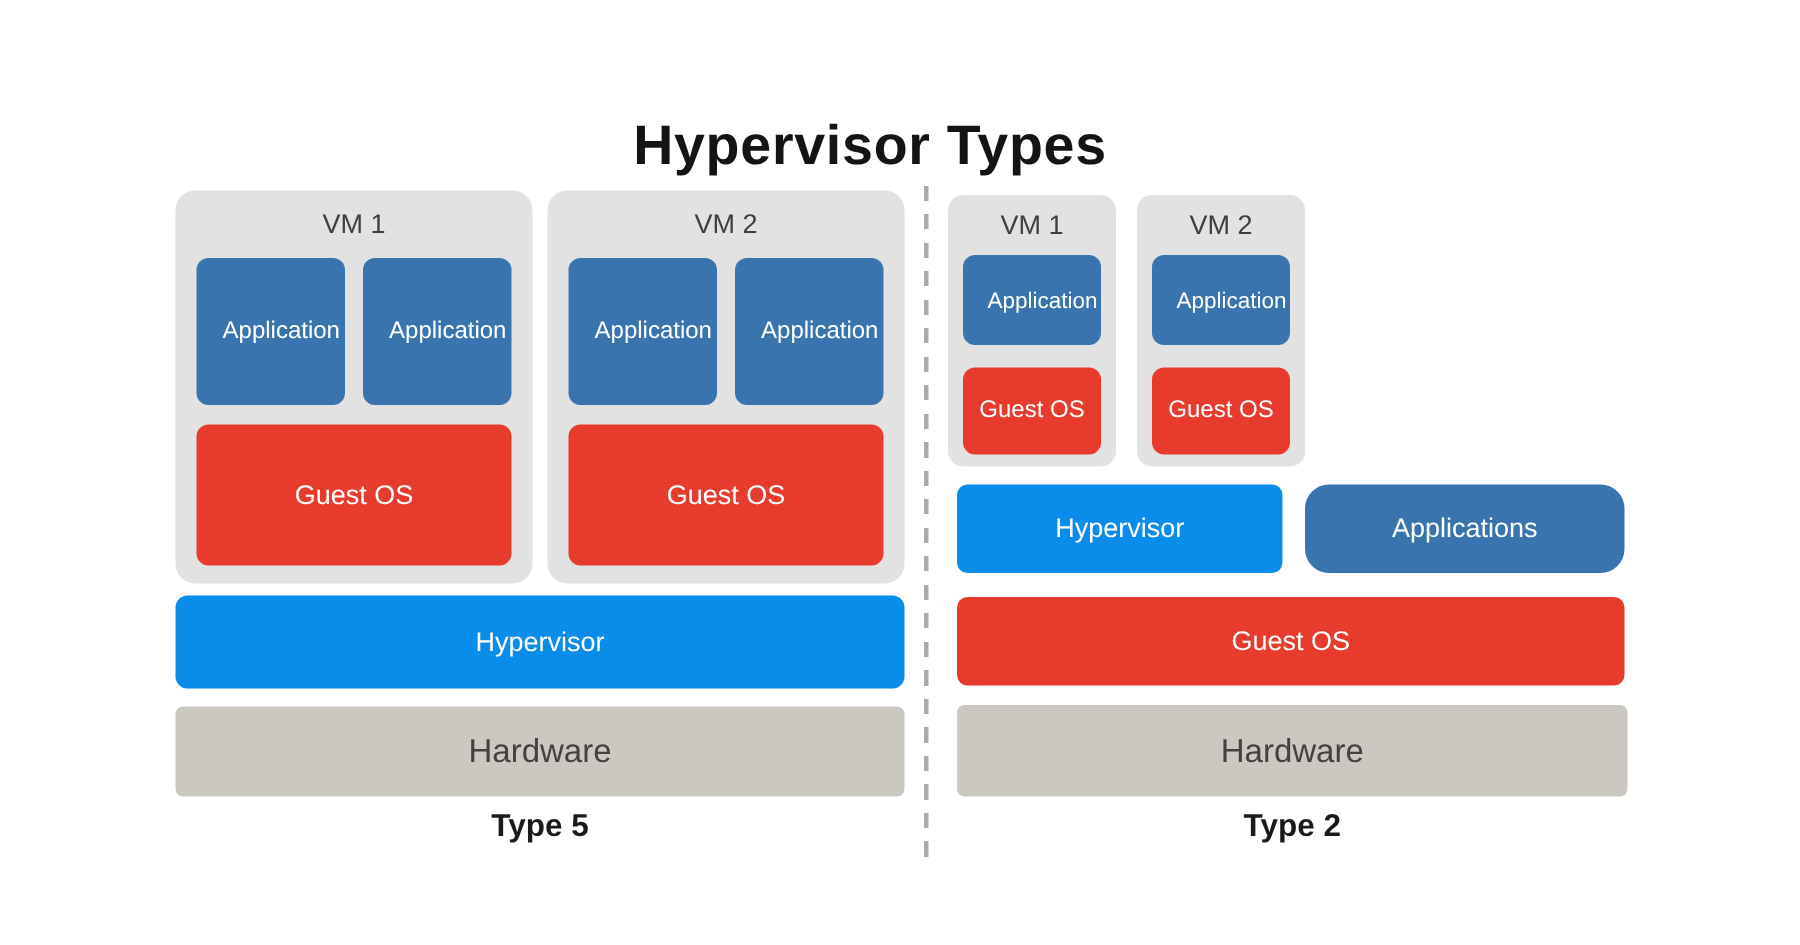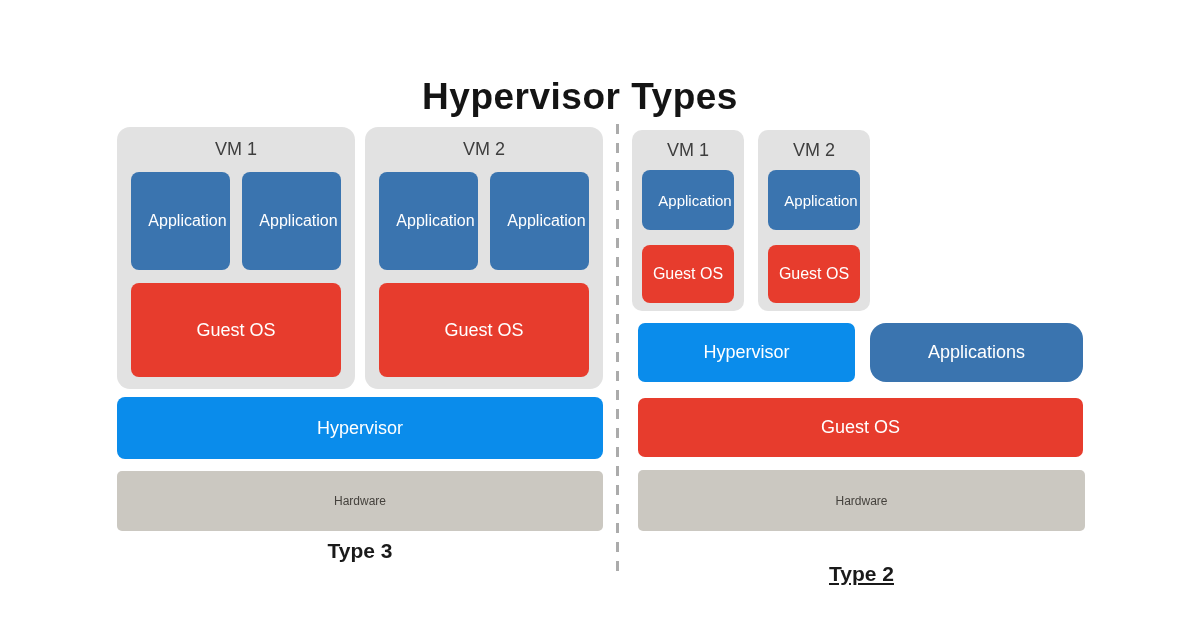--- a/index.html
+++ b/index.html
@@ -43,21 +43,21 @@
   .bar {
     position: absolute; display: flex; align-items: center; justify-content: center;
   }
   .t1-hypervisor {
     left: 117px; top: 397px; width: 486px; height: 62px;
     background: var(--hypervisor-blue, #0A8CEB); border-radius: 8px;
     color: #ffffff; font-size: 18px;
   }
   .hardware {
     background: var(--hardware-gray, #CBC8C1); border-radius: 5px;
-    color: #45423D; font-size: 12px;
+    color: #45423D; font-size: 22px;
   }
   .t1-hardware { left: 117px; top: 471px; width: 486px; height: 60px; }
   .type-label {
     position: absolute; text-align: center; font-size: 21px;
     font-weight: bold; color: #1A1A1A;
   }
   .t1-label { left: 117px; top: 539px; width: 486px; }
   
   .divider {
     position: absolute; left: 616px; top: 124px; width: 3px; height: 452px;
@@ -88,21 +88,21 @@
     left: 870px; top: 323px; width: 213px; height: 59px;
     background: var(--application-blue, #3A74AF); border-radius: 16px;
     color: #ffffff; font-size: 18px;
   }
   .t2-guestos {
     left: 638px; top: 398px; width: 445px; height: 59px;
     background: var(--guest-os-red, #E73C2D); border-radius: 7px;
     color: #ffffff; font-size: 18px;
   }
   .t2-hardware { left: 638px; top: 470px; width: 447px; height: 61px; }
-  .t2-label { left: 638px; top: 562px; width: 447px; text-decoration: underline; }
+  .t2-label { left: 638px; top: 539px; width: 447px; }
 </style>
 </head>
 <body>
 
 <div class="title">Hypervisor Types</div>
 
 <div class="t1-vms">
   <div class="vm-lg">
     <div class="vm-title">VM 1</div>
     <div class="apps-row">
@@ -115,21 +115,21 @@
     <div class="vm-title">VM 2</div>
     <div class="apps-row">
       <div class="app-box app-lg">Application</div>
       <div class="app-box app-lg">Application</div>
     </div>
     <div class="guest-box guest-lg">Guest OS</div>
   </div>
 </div>
 <div class="bar t1-hypervisor">Hypervisor</div>
 <div class="bar hardware t1-hardware">Hardware</div>
-<div class="type-label t1-label">Type 3</div>
+<div class="type-label t1-label">Type 5</div>
 
 <div class="divider"></div>
 
 <div class="t2-vms">
   <div class="vm-sm">
     <div class="vm-title">VM 1</div>
     <div class="app-box app-sm">Application</div>
     <div class="guest-box guest-sm">Guest OS</div>
   </div>
   <div class="vm-sm">

